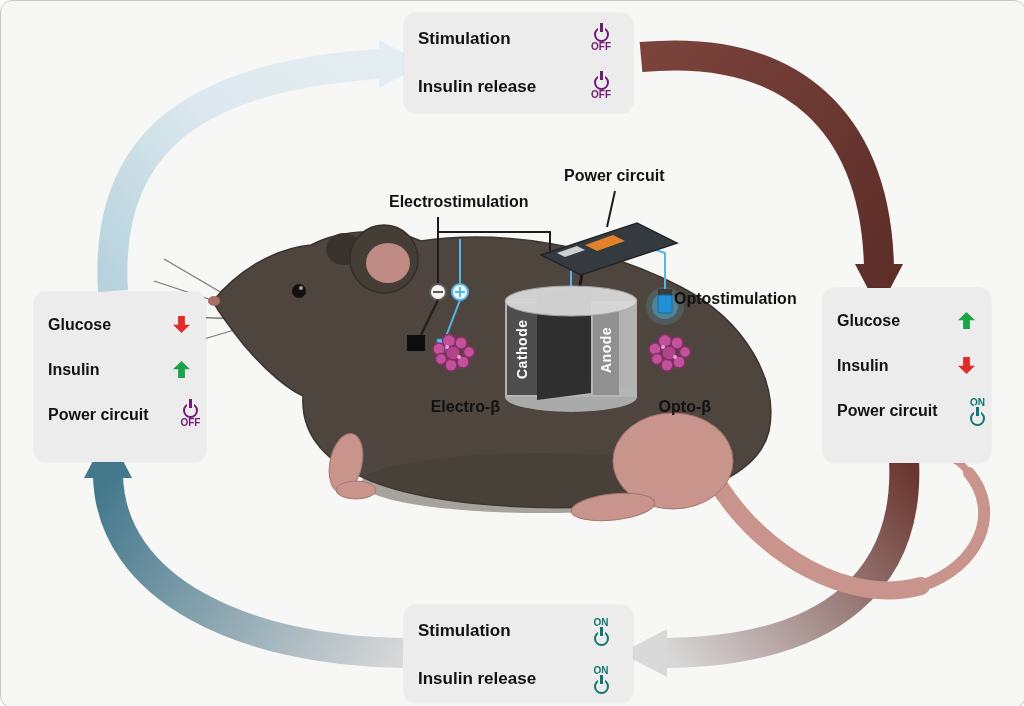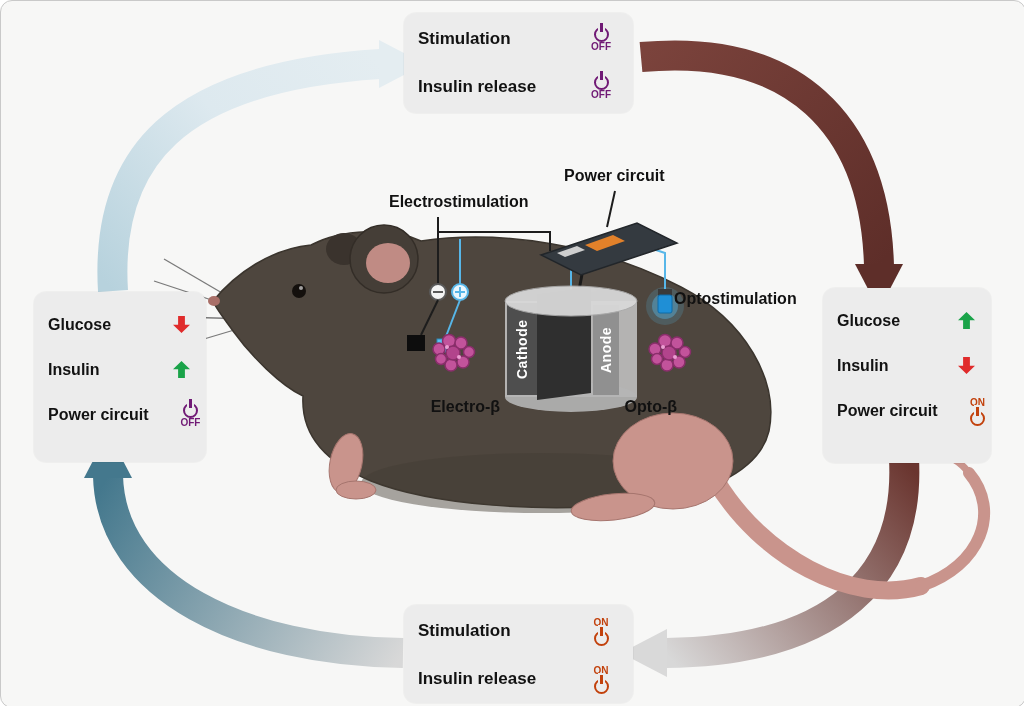--- a/index.html
+++ b/index.html
@@ -9,21 +9,21 @@
   
   .panel{position:absolute;background:#ececec;border-radius:12px;box-shadow:0 0 0 1px rgba(0,0,0,0.03);}
   .prow{display:flex;align-items:center;justify-content:space-between;padding:0 16px 0 14px;gap:32px;}
   .panel-tall .prow{height:48px;}
   .panel-side .prow{height:45px;}
   .plabel{font-weight:700;font-size:17px;color:#121212;white-space:nowrap;}
   .panel-side .plabel{font-size:16px;}
 
   
   .pstate{display:flex;flex-direction:column;align-items:center;line-height:1;width:32px;}
-  .pstate[data-state="ON"]{color:#c2410c;}
+  .pstate[data-state="ON"]{color:#0f766e;}
   .pstate[data-state="OFF"]{color:#701a75;}
   .state-text{order:0;font-size:10px;font-weight:700;margin:1px 0;}
   .power-glyph{order:1;position:relative;display:inline-block;width:16px;height:16px;}
   .pstate[data-state="OFF"] .state-text{order:2;}
   .power-glyph::before{content:"";position:absolute;left:1px;top:2px;width:11px;height:11px;border:2.5px solid currentColor;border-radius:50%;}
   .power-glyph::after{content:"";position:absolute;left:6.5px;top:-2px;width:3px;height:9px;background:currentColor;box-shadow:0 0 0 2px #ececec;}
 
   
   .block-arrow{width:17px;height:17px;display:inline-block;}
   .block-arrow[data-trend="up"]{background:#1aa349;clip-path:polygon(50% 0,100% 48%,70% 48%,70% 100%,30% 100%,30% 48%,0 48%);}
@@ -190,21 +190,21 @@
         <circle cx="662" cy="346" r="2" fill="#eb9ed2" stroke="none"></circle>
           <circle cx="674" cy="356" r="2" fill="#eb9ed2" stroke="none"></circle>
       </g>
     </g>
   </svg>
 
   <div class="dlabel" style="left:563px;top:166px;">Power circuit</div>
   <div class="dlabel" style="left:388px;top:192px;">Electrostimulation</div>
   <div class="dlabel" style="left:673px;top:247px;margin-top:42px;">Optostimulation</div>
   <div class="dlabel centered" style="left:407px;top:397px;width:92px;">Electro-β</div>
-  <div class="dlabel centered" style="left:592px;top:397px;width:84px;">Opto-β</div>
+  <div class="dlabel centered" style="left:626px;top:397px;width:84px;">Opto-β</div>
   <div class="vlabel" style="left:505px;top:304px;width:32px;height:88px;">Cathode</div>
   <div class="vlabel" style="left:590px;top:307px;width:30px;height:84px;">Anode</div>
 
   <div class="panel panel-tall" style="left:403px;top:12px;width:229px;height:98px;padding-top:2px;">
     <div class="prow">
       <span class="plabel">Stimulation</span>
       <span class="pstate" data-state="OFF">
         <span class="state-text">OFF</span>
         <span class="power-glyph"></span>
       </span>

